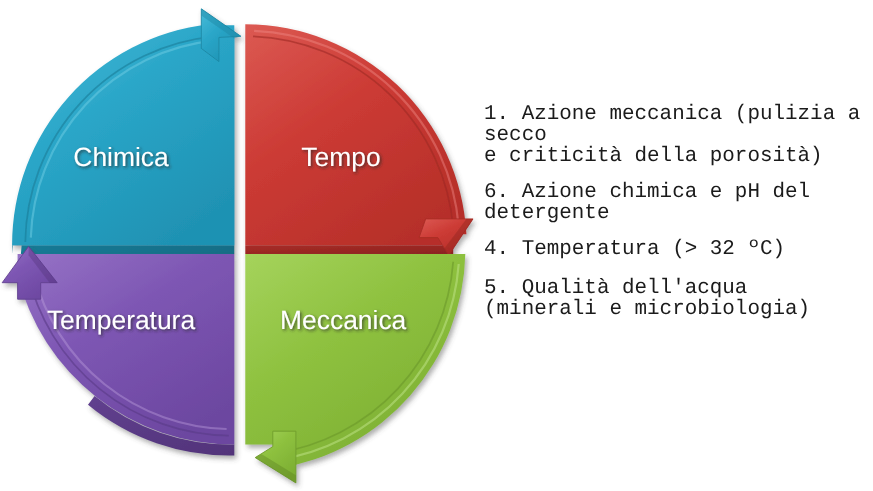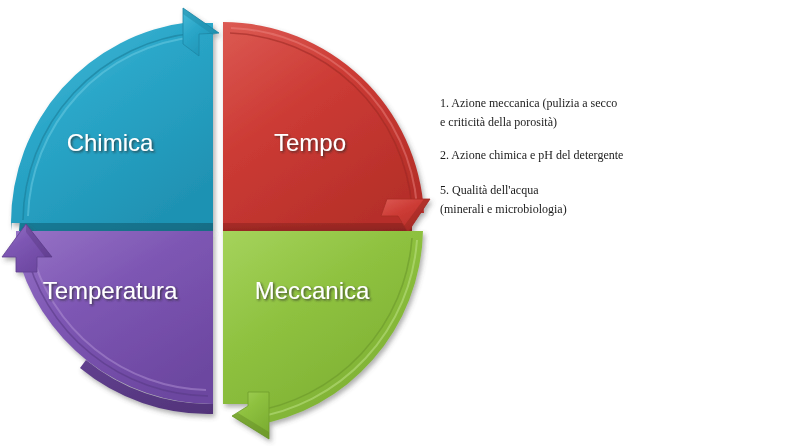--- a/index.html
+++ b/index.html
@@ -36,22 +36,22 @@
     paint-order: stroke;
   }
   #notes-list {
     position: absolute;
     left: 440px;
     top: 94px;
     width: 350px;
   }
   .note-item {
     color: #1b1b1b;
-    font-family: Liberation Serif, serif;
-    font-size: 12px;
+    font-family: Liberation Mono, monospace;
+    font-size: 19px;
     line-height: 19px;
     margin-bottom: 14px;
     white-space: pre-line;
   }
   .note-item:last-child { margin-bottom: 0; margin-top: 16px; }
   .note-item.indented-cont {
     text-indent: 0;
   }
 </style>
 </head>
@@ -163,18 +163,19 @@
       <path fill="url(#gradTemperatura)" stroke="#61408f" stroke-width="0.8" d="M 2 257 L 26 224 L 52 257 L 37 257 L 37 272 L 16 272 L 16 257 Z"></path>
       <path fill="#4f3275" opacity="0.35" d="M 26 224 L 52 257 L 45 257 L 26 232 Z"></path>
       <text class="quadrant-label" x="110" y="293" filter="url(#textShadow)">Temperatura</text>
     </g>
 
   </svg>
 
   <div id="notes-list">
     <div class="note-item">1. Azione meccanica (pulizia a secco
 e criticità della porosità)</div>
-    <div class="note-item">2. Azione chimica e pH del detergente</div>
+    <div class="note-item">6. Azione chimica e pH del detergente</div>
+    <div class="note-item">4. Temperatura (&gt; 32 ºC)</div>
     <div class="note-item indented-cont">5. Qualità dell'acqua
     (minerali e microbiologia)</div>
   </div>
 
 </div>
 
 </body></html>

